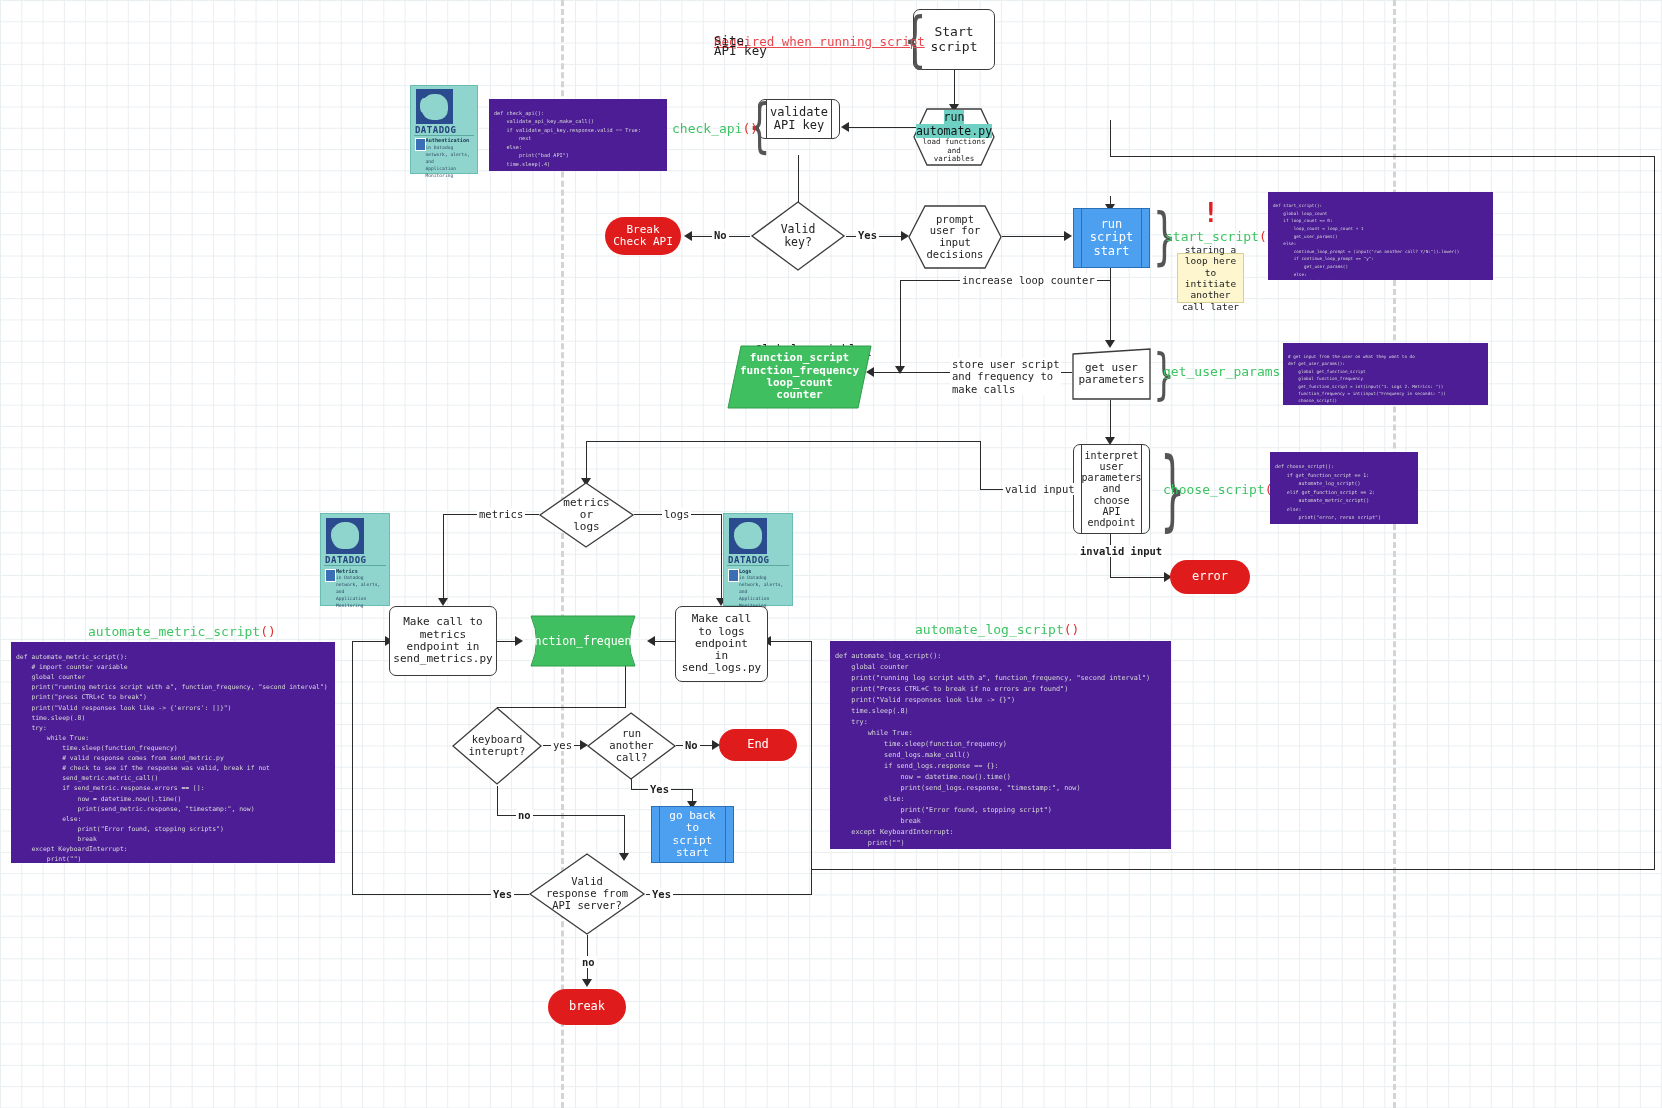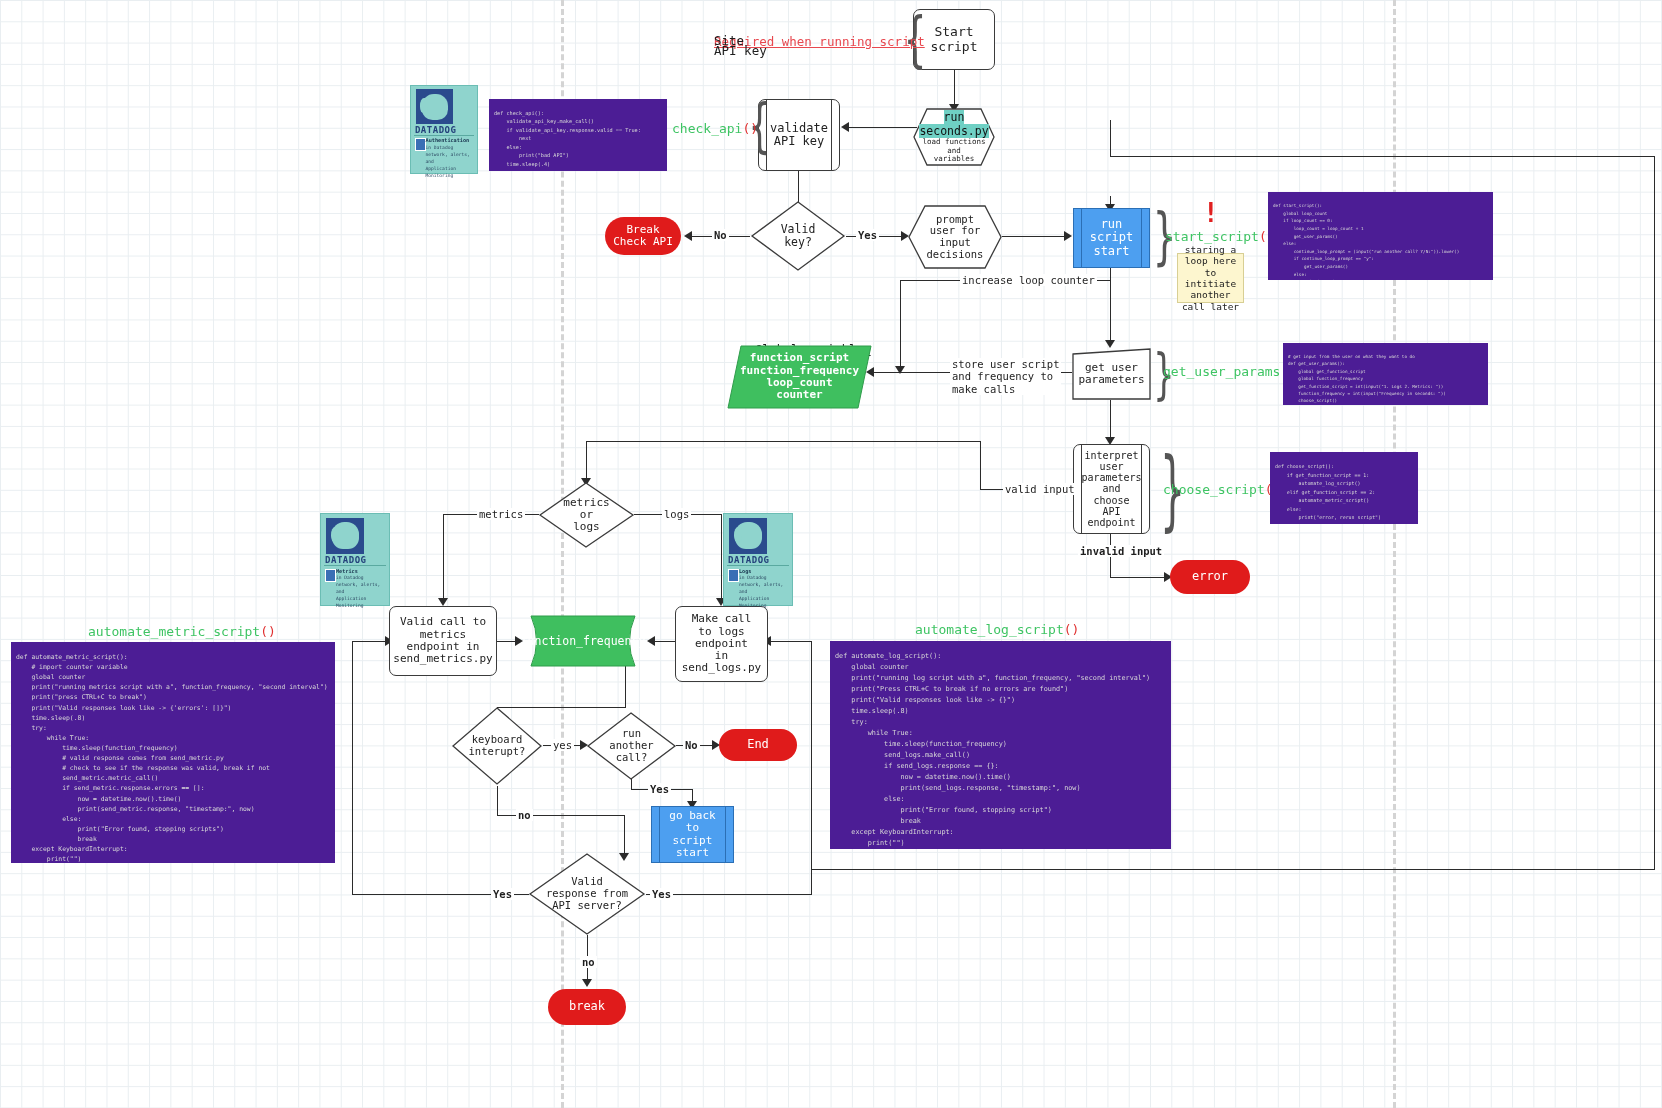--- a/index.html
+++ b/index.html
@@ -186,27 +186,27 @@
   <span class="redtxt underline">Required when running script</span>
 </div>
 <div class="elabel" style="left:712px;top:34px;font-size:12.5px;background:transparent;">Site</div>
 <div class="elabel" style="left:712px;top:44px;font-size:12.5px;background:transparent;">API key</div>
 
 <svg class="hexa" style="left:913px;top:108px;width:82px;height:58px;" viewBox="0 0 82 58">
   <polygon points="14,1 68,1 81,29 68,57 14,57 1,29" fill="#fff" stroke="#3b3b3b" stroke-width="1.3"></polygon>
 </svg>
 <div class="node" style="left:913px;top:108px;width:82px;height:58px;flex-direction:column;">
   <span class="hilite" style="font-size:11.5px;color:#111;">run</span>
-  <span class="hilite" style="font-size:11.5px;color:#111;">seconds.py</span>
+  <span class="hilite" style="font-size:11.5px;color:#111;">automate.py</span>
   <span class="lbl" style="font-size:7.5px;color:#222;">load functions
 and
 variables</span>
 </div>
 
-<div class="node rect-sub" style="left:758px;top:99px;width:82px;height:72px;position:absolute;">
+<div class="node rect-sub" style="left:758px;top:99px;width:82px;height:40px;position:absolute;">
   <span class="lbl" style="font-size:12px;color:#222;">validate
 API key</span>
 </div>
 <div class="brace" style="left:742px;top:95px;font-size:58px;line-height:62px;transform:scaleX(.6);">{</div>
 <div class="fnlabel" style="left:672px;top:121px;">
   <span>check_api</span><span class="p">()</span>
 </div>
 
 <svg class="node diamond" style="left:750px;top:200px;width:96px;height:72px;" viewBox="0 0 96 72">
   <polygon points="48,2 94,36 48,70 2,36" fill="#fff" stroke="#3b3b3b" stroke-width="1.3"></polygon>
@@ -298,21 +298,21 @@
 </svg>
 <div class="node" style="left:538px;top:481px;width:97px;height:68px;">
   <span class="lbl" style="font-size:11px;color:#222;">metrics
 or
 logs</span>
 </div>
 <div class="elabel" style="left:477px;top:508px;">metrics</div>
 <div class="elabel" style="left:662px;top:508px;">logs</div>
 
 <div class="node rect" style="left:389px;top:606px;width:108px;height:70px;">
-  <span class="lbl" style="font-size:11px;color:#222;">Valid call to
+  <span class="lbl" style="font-size:11px;color:#222;">Make call to
 metrics
 endpoint in
 send_metrics.py</span>
 </div>
 
 <div class="node rect" style="left:675px;top:606px;width:93px;height:76px;">
   <span class="lbl" style="font-size:11px;color:#222;">Make call
 to logs
 endpoint
 in

